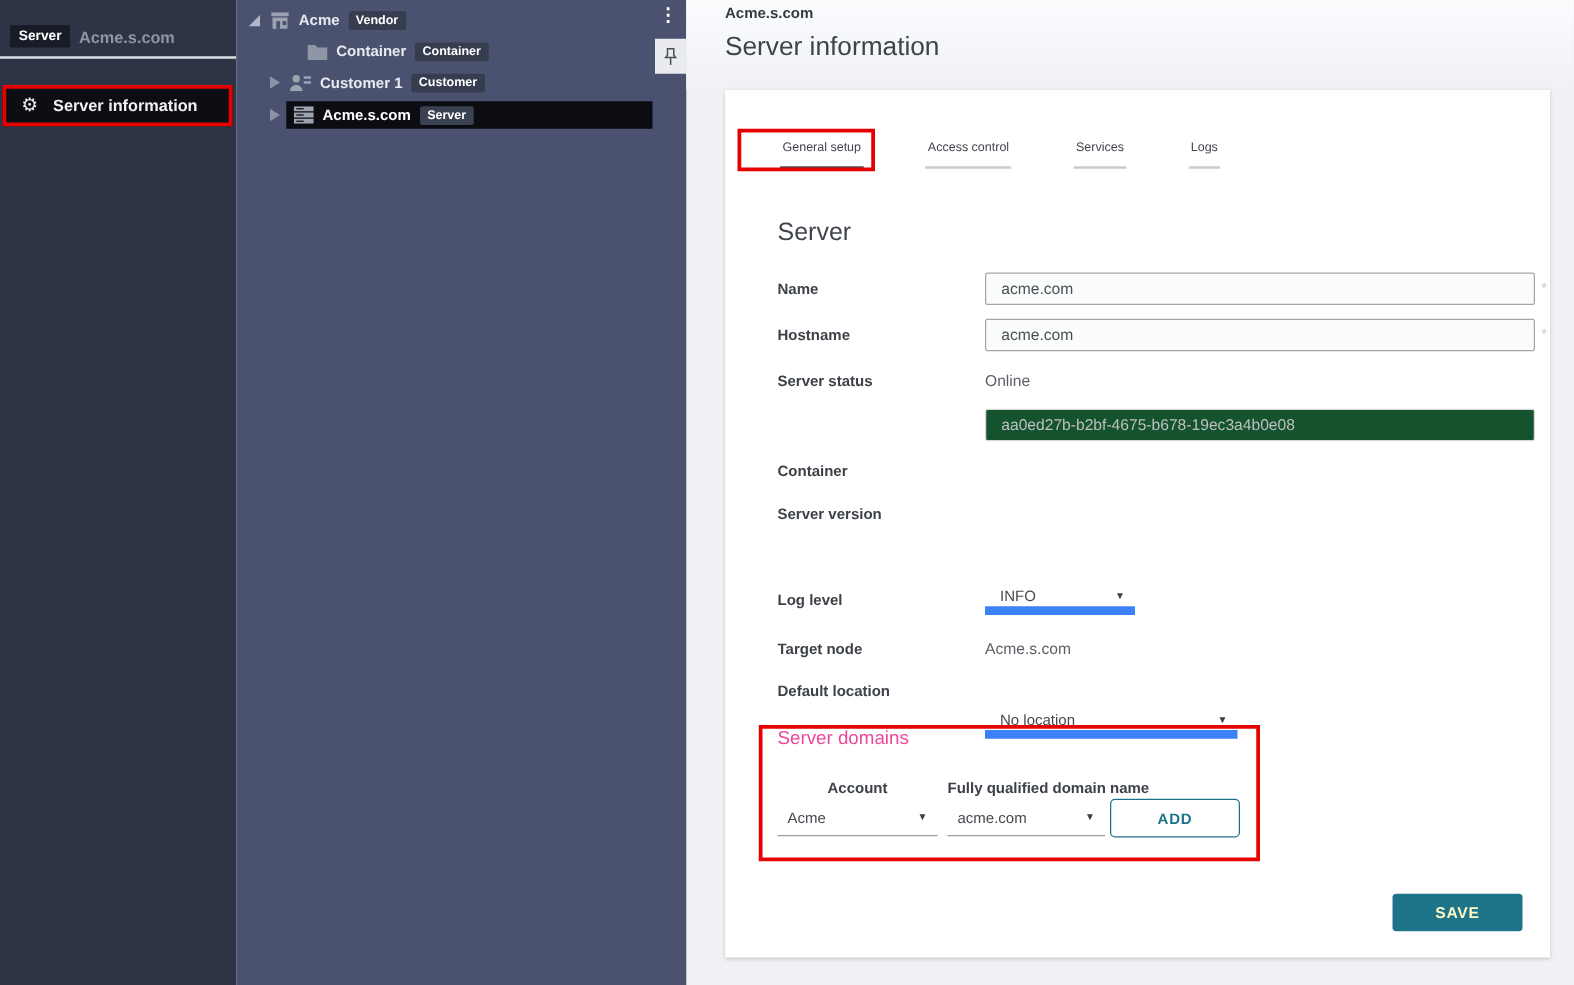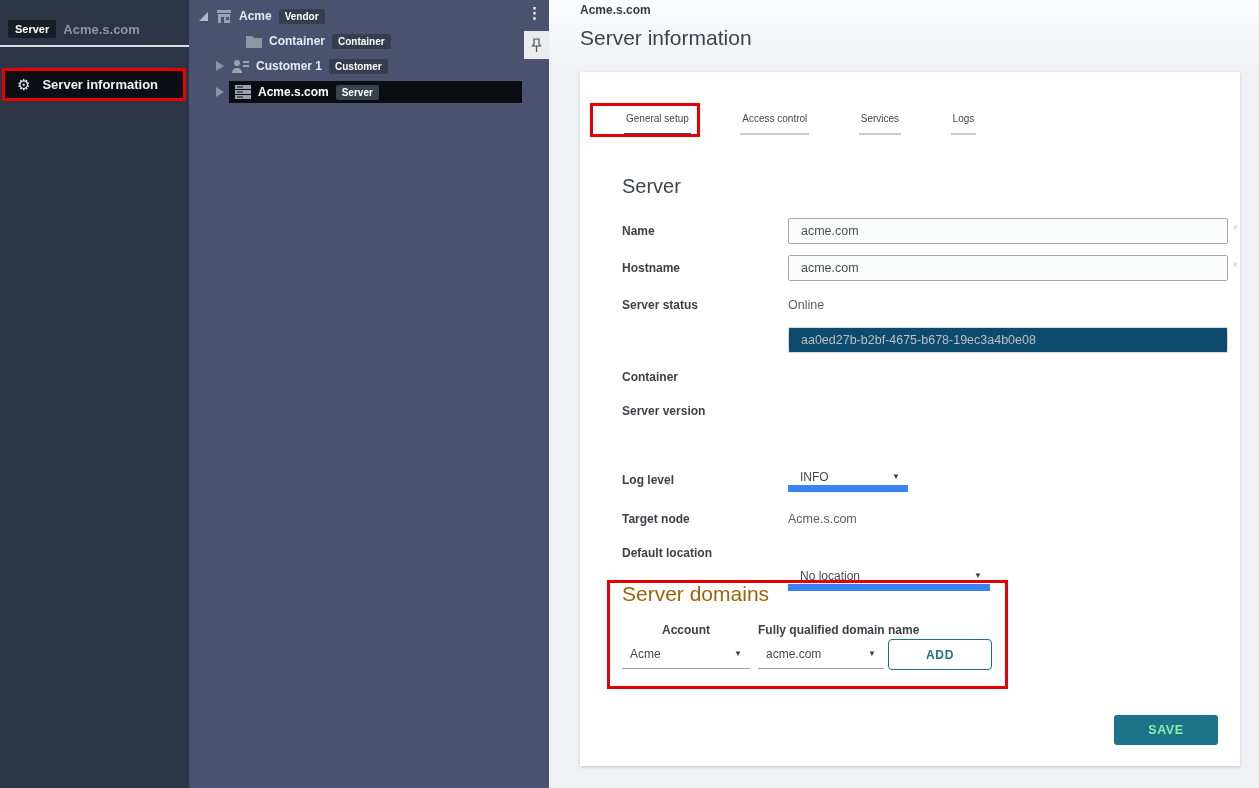--- a/index.html
+++ b/index.html
@@ -103,53 +103,53 @@
     position:absolute; left:0; top:0; width:160px;
     font-size:12px; font-weight:bold; color:#3d4148;
   }
   .fvalue { position:absolute; left:166px; top:0; font-size:12.5px; color:#5d6167; }
   .ftext-input {
     position:absolute; left:166px; top:0; width:440px; height:26px;
     border:1px solid #a6a6a6; border-radius:2px; background:#fbfcfc;
     font-family:"Liberation Sans", sans-serif; font-size:12.5px; color:#4a4e55;
     padding:0 12px; outline:none;
   }
-  .ftext-input:disabled { border-color:#d9d9d9; color:#bfbfbf; background:#0c4a6e; }
+  .ftext-input:disabled { border-color:#d9d9d9; color:#bfbfbf; background:#14532d; }
   .req-star { position:absolute; left:611px; top:5px; font-size:12px; color:#cccccc; }
   .dropdown {
     position:absolute; left:166px; top:0; height:24px;
     border-bottom:7px solid #3b82f6;
     display:flex; align-items:flex-start; justify-content:space-between;
     padding:2px 8px 0 12px; cursor:pointer;
   }
   .dd-text { font-size:12px; color:#45494f; }
   .dd-arrow { font-size:8px; color:#3c4043; padding-top:2px; }
 
   
-  .sd-title { position:absolute; left:42px; top:510px; font-size:21px; color:#a16207; }
+  .sd-title { position:absolute; left:42px; top:510px; font-size:15px; color:#ec4899; }
   .sd-header { position:absolute; top:551px; font-size:12px; font-weight:bold; color:#3d4148; }
   .sd-header.account { left:42px; width:128px; text-align:center; }
   .sd-header.fqdn { left:178px; white-space:nowrap; }
   .sd-dd {
     position:absolute; top:573px; height:24px; border-bottom:1px solid #999ea5;
     display:flex; align-items:flex-start; justify-content:space-between;
     padding:2px 8px 0 8px; cursor:pointer;
   }
   .sd-dd.account { left:42px; width:128px; }
   .sd-dd.fqdn { left:178px; width:126px; }
   .add-btn {
     position:absolute; left:308px; top:567px; width:104px; height:31px;
     background:#ffffff; border:1px solid #1d7489; border-radius:4px;
     color:#1d7489; font-size:12px; font-weight:bold; letter-spacing:0.6px;
     font-family:"Liberation Sans", sans-serif; cursor:pointer;
   }
   .save-btn {
     position:absolute; left:534px; top:643px; width:104px; height:30px;
     background:#1d7489; border:none; border-radius:3px;
-    color:#86efac; font-size:12.5px; font-weight:bold; letter-spacing:0.6px;
+    color:#fef9c3; font-size:12.5px; font-weight:bold; letter-spacing:0.6px;
     font-family:"Liberation Sans", sans-serif; cursor:pointer;
   }
 
   
   .annotation {
     position:absolute; border:3px solid #e60000; pointer-events:none; z-index:20;
   }
   .ann-tab { left:590px; top:103px; width:110px; height:34px; }
   .ann-domains { left:607px; top:580px; width:401px; height:109px; }
 </style>

